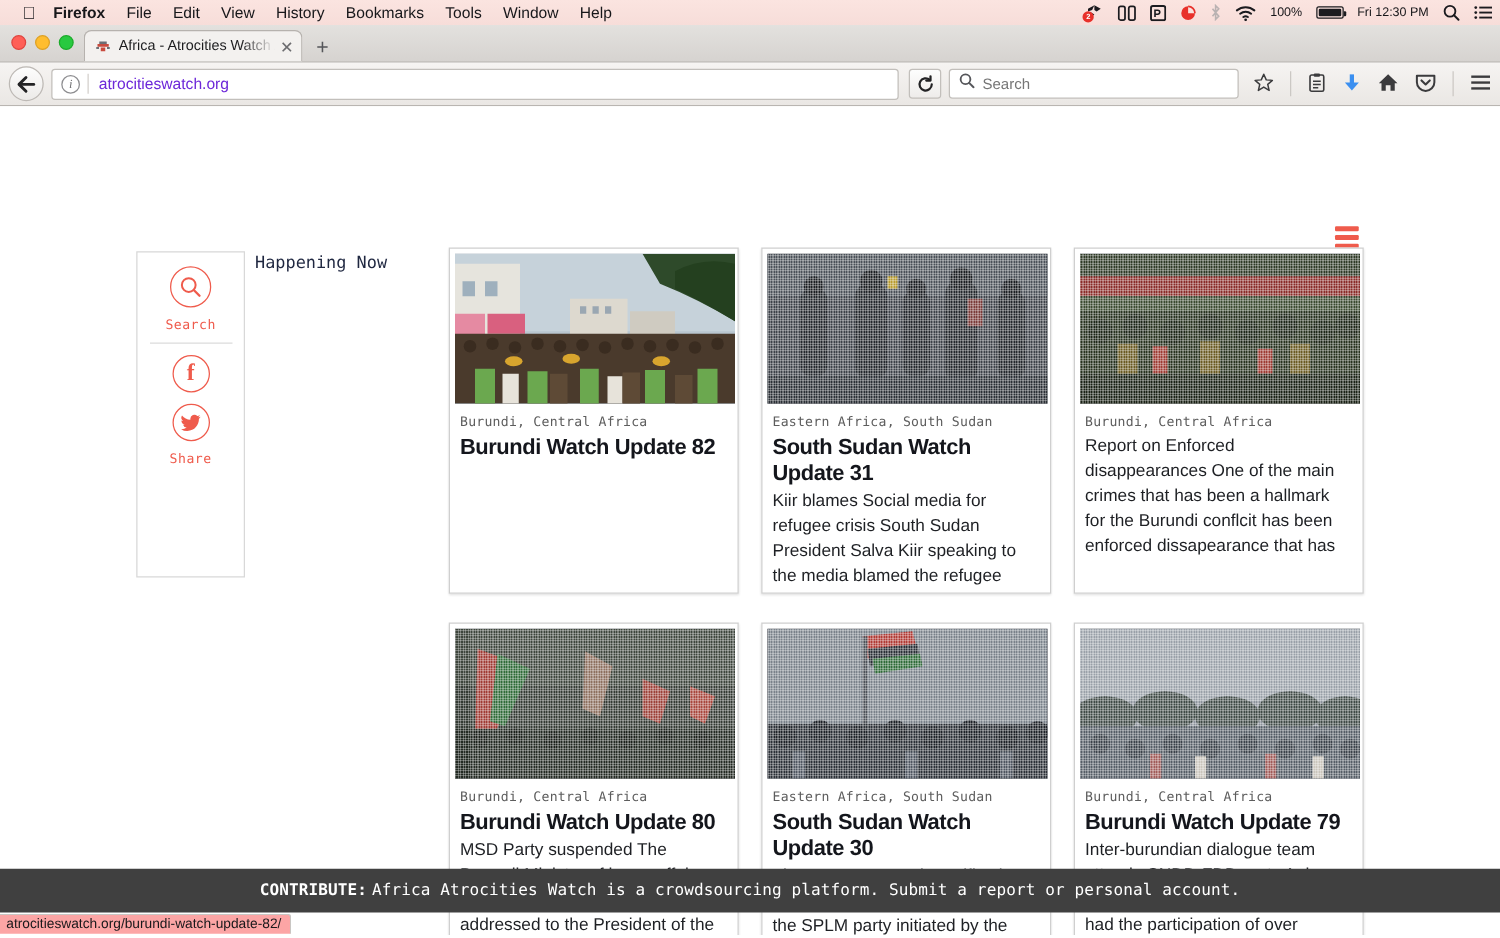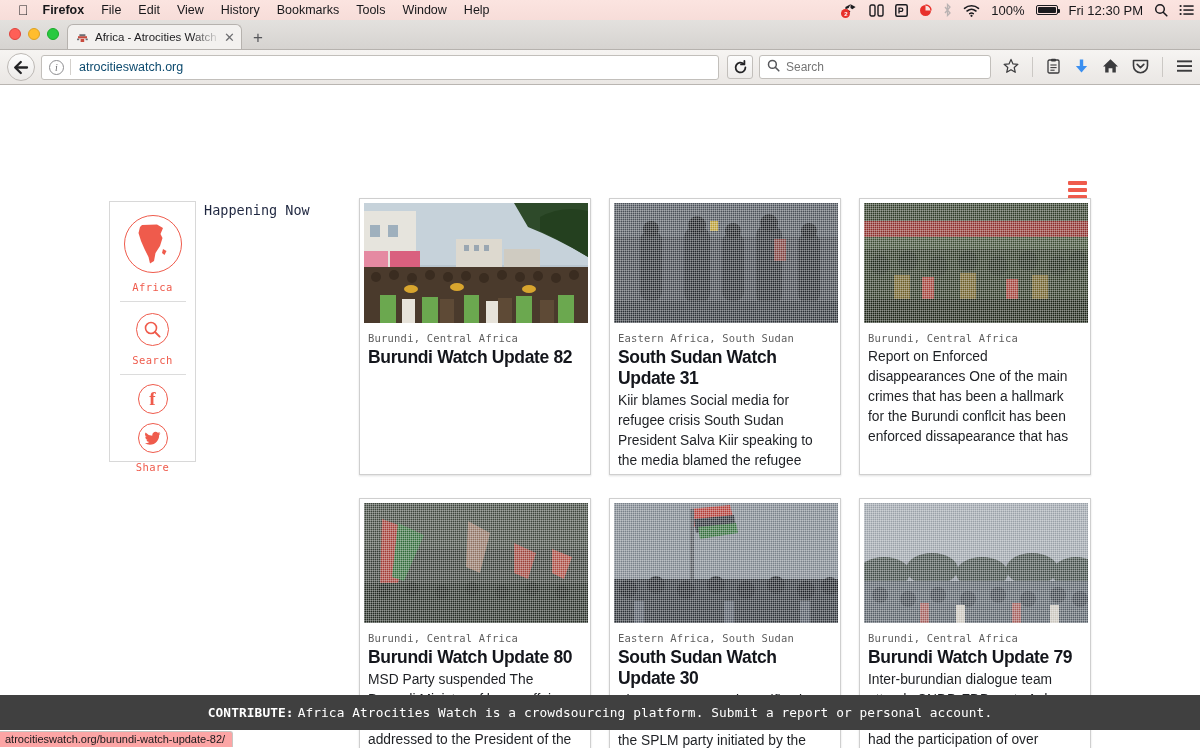--- a/index.html
+++ b/index.html
@@ -40,21 +40,21 @@
   .batt {
     display: inline-flex; align-items: center;
     border: 1.3px solid #1b1b1f; border-radius: 2px;
     width: 22px; height: 10px; position: relative; padding: 1px;
   }
   .batt::after {
     content: ''; position: absolute; right: -3.5px; top: 3px;
     width: 2px; height: 4px; background: #1b1b1f; border-radius: 0 1px 1px 0;
   }
   .batt .fill { background: #1b1b1f; height: 100%; width: 100%; border-radius: 1px; }
-  .clock { font-size: 13px; text-align: right; }
+  .clock { font-size: 10px; text-align: right; }
 
   
   .tabstrip {
     height: 30px; width: 100%;
     background: linear-gradient(to bottom, #e3e1de 0%, #d6d3d0 100%);
     border-bottom: 1px solid #b6b2ae;
     display: flex; align-items: flex-end;
     position: relative;
   }
   .traffic { display: flex; gap: 7px; align-items: center; padding: 0 0 9px 9px; }
@@ -114,21 +114,21 @@
     margin-right: 2px;
   }
   .url-ident {
     width: 15px; height: 15px; border-radius: 50%;
     border: 1.2px solid #8d8d90; color: #6e6e71;
     font-size: 10px; font-style: italic;
     display: flex; align-items: center; justify-content: center;
     margin: 0 6px 0 3px; flex: none; font-family: "Liberation Serif", serif;
   }
   .url-sep { width: 1px; height: 16px; background: #d3d0cc; margin-right: 8px; }
-  .url-text { font-size: 12.5px; color: #0c4a6e; }
+  .url-text { font-size: 12.5px; color: #6d28d9; }
   .reloadbtn {
     width: 26px; height: 24px; border-radius: 3px;
     border: 1px solid #c2bfbb; background: linear-gradient(to bottom,#fdfdfd,#eeecea);
     display: flex; align-items: center; justify-content: center;
     font-size: 14px; color: #232325;
   }
   .searchbox {
     width: 232px; height: 24px;
     background: #fff; border: 1px solid #c2bfbb; border-radius: 3px;
     display: flex; align-items: center; padding: 0 7px; gap: 6px;
@@ -419,30 +419,20 @@
 
 <div class="page">
 
   <div class="hamburger">
     <i></i>
       <i></i>
       <i></i>
   </div>
 
   <div class="sidebar">
-    <div class="s-block">
-      <span class="s-circle africa-circle">
-        <svg width="40" height="44" viewBox="0 0 40 44" aria-hidden="true">
-          <path d="M9 3 L24 2.5 L30 6 L27.5 12 L29.5 16 L27 24 L22.5 31 L21 39 L17 41.5 L15.5 35 L11.5 27 L8 19 L5.5 11 L7 5 Z" fill="#ef5b4c"></path>
-          <path d="M30 27 L33.5 29 L31.5 33 L29 31 Z" fill="#ef5b4c"></path>
-        </svg>
-      </span>
-      <span class="s-label">Africa</span>
-      <span class="s-rule"></span>
-    </div>
 
     <div class="s-block">
       <span class="s-circle search-circle">
         <svg width="19" height="19" viewBox="0 0 19 19" aria-hidden="true">
           <circle cx="8" cy="8" r="5.5" fill="none" stroke="#ef5b4c" stroke-width="1.6"></circle>
           <line x1="12" y1="12" x2="16.6" y2="16.6" stroke="#ef5b4c" stroke-width="1.9" stroke-linecap="round"></line>
         </svg>
       </span>
       <span class="s-label">Search</span>
       <span class="s-rule"></span>

